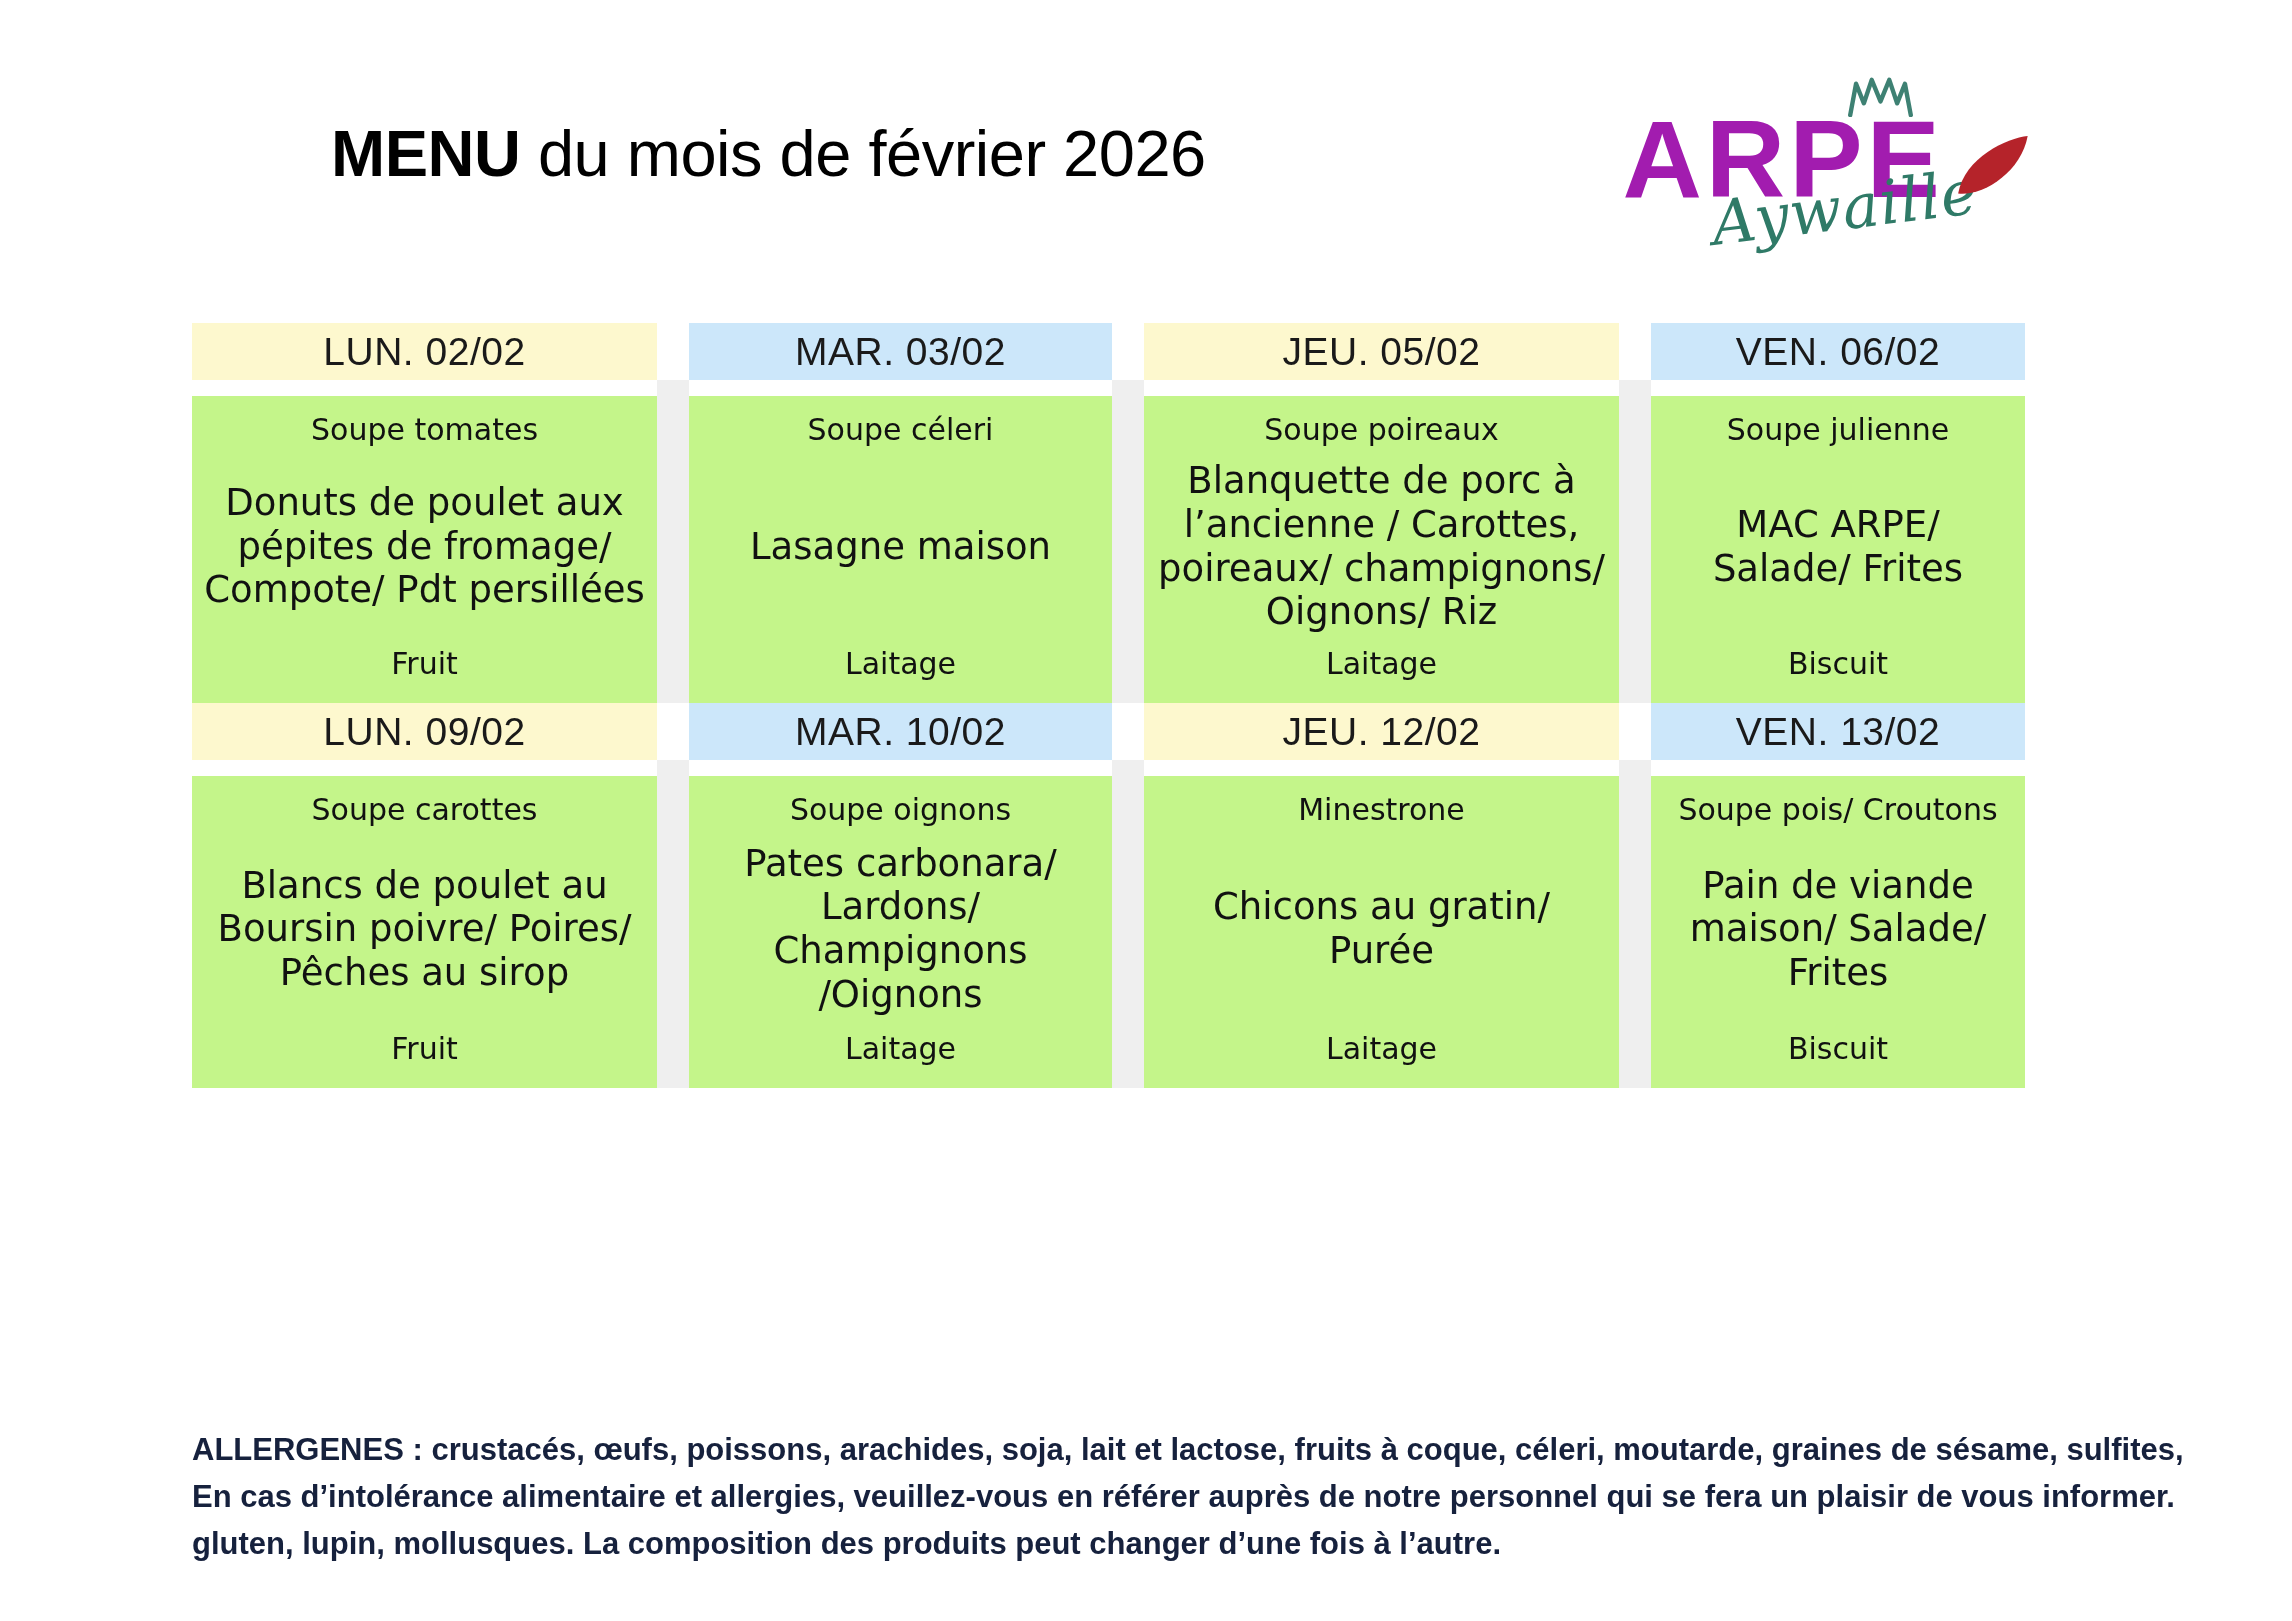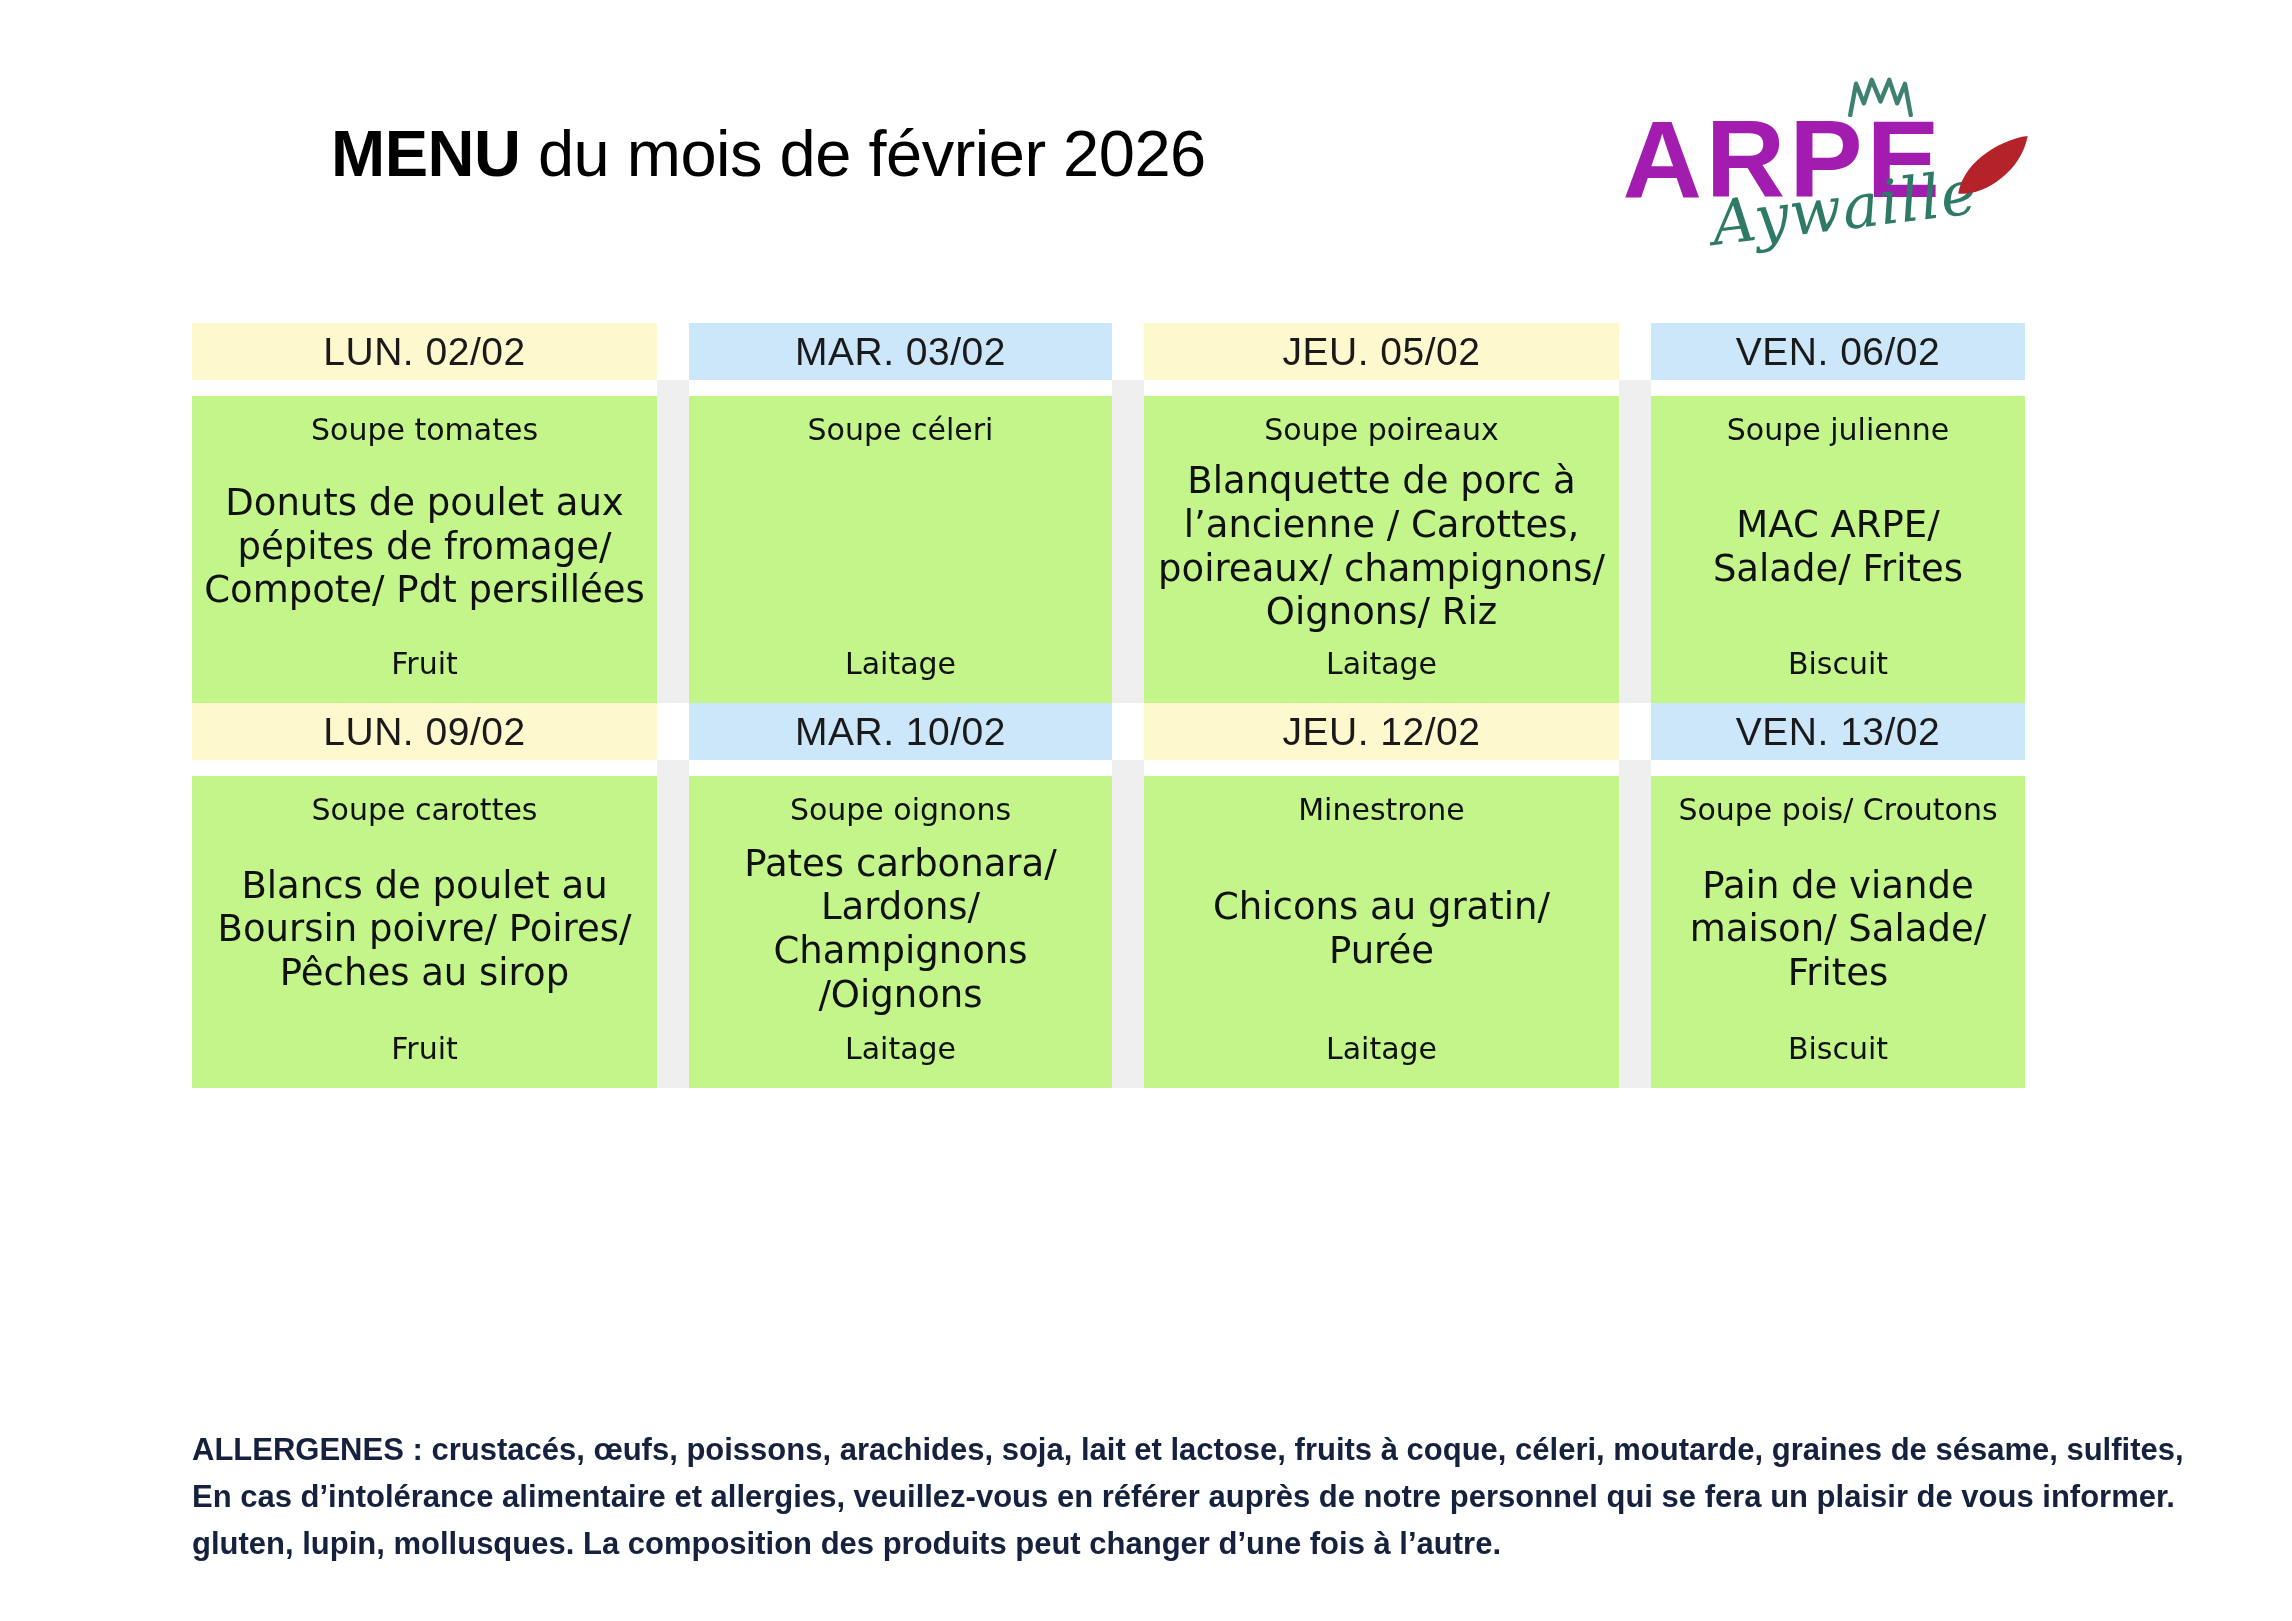--- a/index.html
+++ b/index.html
@@ -227,20 +227,21 @@
 
     <div class="col-gap">
       <div class="gap-head"></div>
         <div class="gap-body"></div>
     </div>
 
     <div class="day-col col-2">
       <div class="day-header tone-blue">MAR. 03/02</div>
       <div class="day-body">
         <div class="slot slot-soup">Soupe céleri</div>
+        <div class="slot slot-main">Lasagne maison</div>
         <div class="slot slot-dessert">Laitage</div>
       </div>
     </div>
 
     <div class="col-gap">
       <div class="gap-head"></div>
         <div class="gap-body"></div>
     </div>
 
     <div class="day-col col-3">

